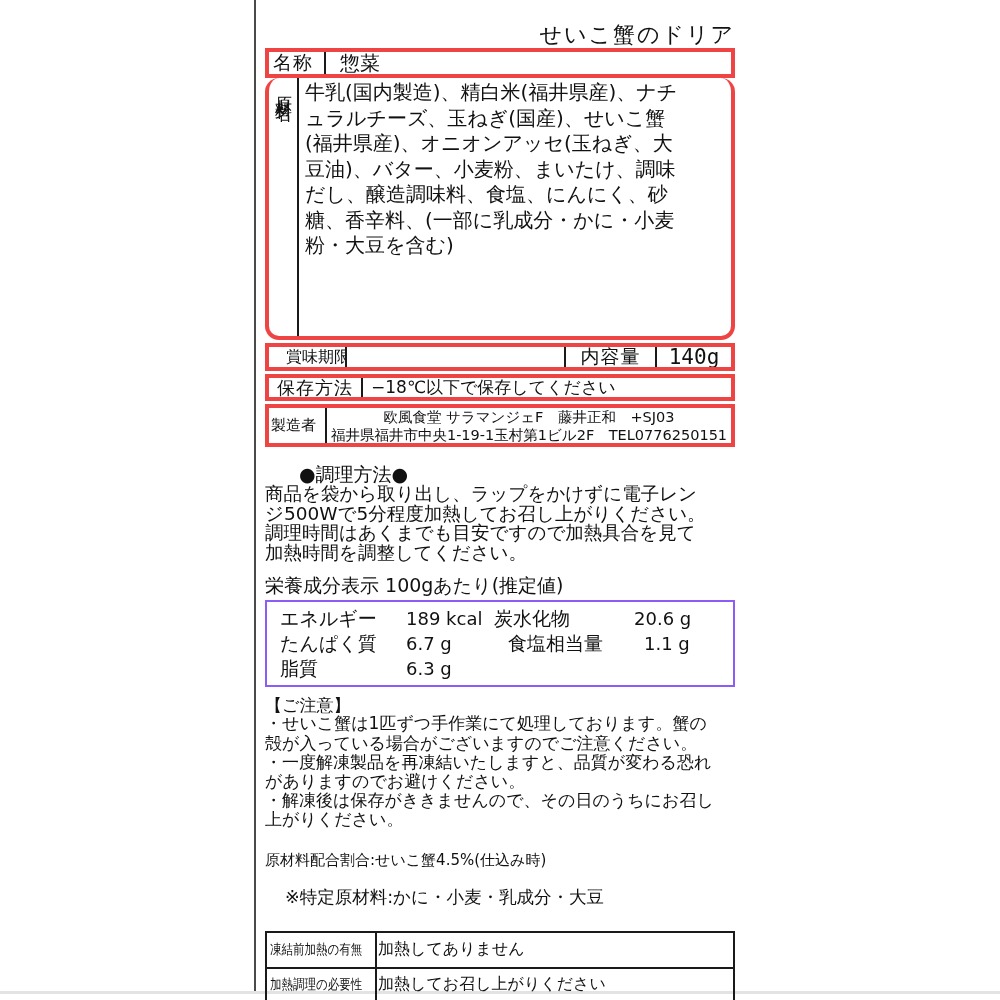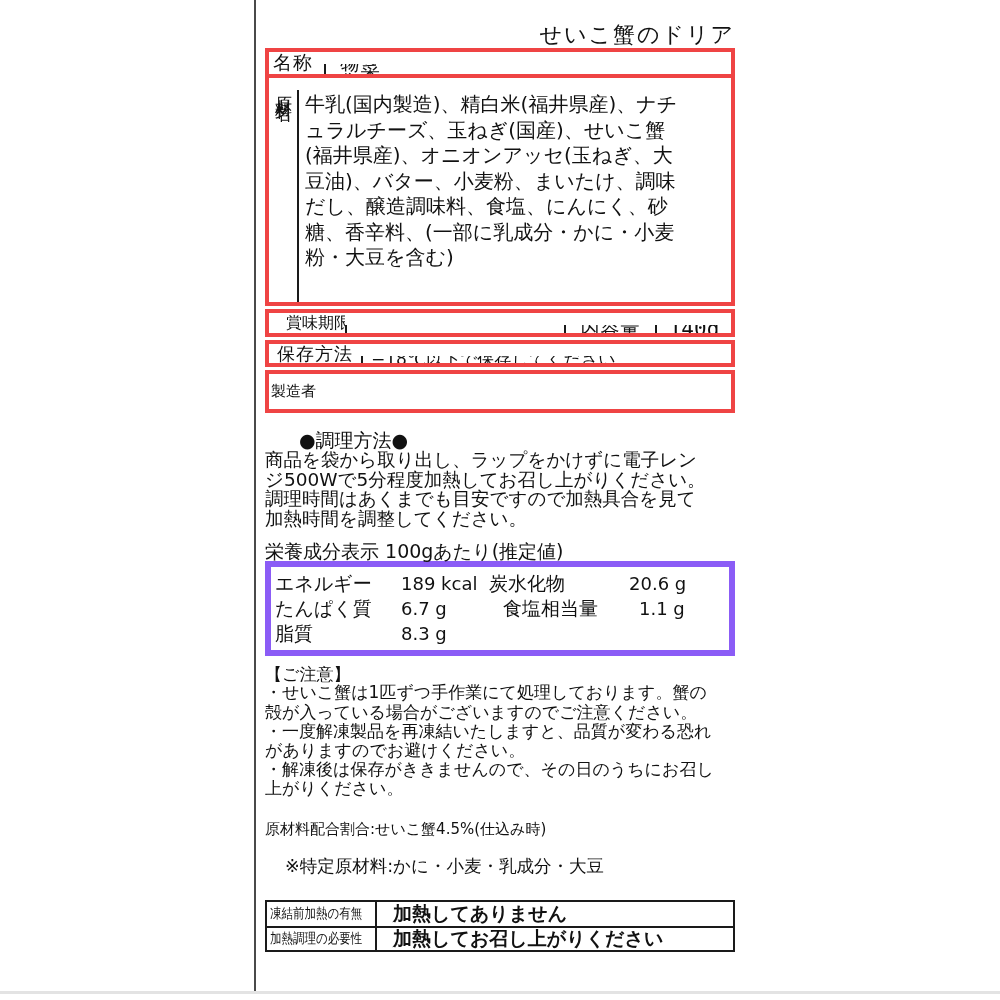--- a/index.html
+++ b/index.html
@@ -12,29 +12,29 @@
   .canvas { position: relative; width: 1000px; height: 1000px; background: #ffffff; overflow: hidden; }
   .page-line { position: absolute; left: 254px; top: 0; width: 2px; height: 991px; background: #4a4a4a; }
   .bottom-shade { position: absolute; left: 0; top: 991px; width: 1000px; height: 3px; background: #e3e3e3; }
   .content { position: absolute; left: 265px; top: 0; width: 470px; }
 
   .title { margin-top: 20px; height: 28px; text-align: right; font-size: 22px; letter-spacing: 2px; }
 
   .bordered { border: 4px solid #ef4444; }
   .row { display: flex; align-items: stretch; }
   .cell { overflow: hidden; }
-  .cell + .cell { border-left: 2px solid #1a1a1a; margin-top: 12px; }
+  .cell + .cell { border-left: 2px solid #1a1a1a; }
 
   
   .row-name { height: 30px; }
   .row-name .label { width: 55px; font-size: 19px; display: flex; align-items: center; padding-left: 4px; letter-spacing: 1px; }
   .row-name .value { flex: 1; font-size: 20px; display: flex; align-items: center; padding-left: 14px; }
 
   
-  .row-ingredients { height: 228px; border-top: 0; }
+  .row-ingredients { height: 262px; border-top: 0; border-radius: 14px; }
   .label-vert {
     width: 28px; font-size: 17px; padding-top: 5px;
     writing-mode: vertical-rl; text-orientation: upright;
     text-align: left; line-height: 26px; letter-spacing: 3px;
   }
   .ingredients-text {
     flex: 1; font-size: 20px; line-height: 25.5px;
     padding: 2px 2px 0 6px; white-space: pre-line;
   }
 
@@ -52,38 +52,38 @@
 
   
   .row-maker { margin-top: 3px; height: 43px; }
   .row-maker .label { width: 56px; font-size: 15px; display: flex; align-items: center; padding-left: 2px; border-radius: 15px; }
   .row-maker .value { flex: 1; display: flex; flex-direction: column; align-items: center; justify-content: center; font-size: 14.5px; line-height: 18px; white-space: nowrap; }
 
   .cook-heading { margin-top: 15px; font-size: 19px; height: 22px; margin-left: 34px; }
   .cook-body { font-size: 18.5px; line-height: 19.6px; white-space: pre-line; }
 
   .nutri-heading { margin-top: 11px; font-size: 19px; height: 22px; }
-  .nutri-box { border: 6px solid #8b5cf6; padding: 4px 0 4px 4px; }
+  .nutri-box { margin-top: 5px; border: 2px solid #8b5cf6; padding: 4px 0 4px 13px; }
   .nutri-row { display: grid; grid-template-columns: 126px 88px 140px auto; line-height: 25px; font-size: 19px; }
   .nutri-row .r-label { padding-left: 14px; }
   .nutri-row .r-value { padding-left: 10px; }
   .nutri-val { font-size: 18px; }
 
   .notice-heading { margin-top: 7px; font-size: 17px; height: 20px; }
   .notice-item { font-size: 17px; line-height: 19.2px; white-space: pre-line; }
 
   .ratio-line { margin-top: 21px; font-size: 15px; height: 18px; }
   .allergen-line { margin-top: 16px; font-size: 17.5px; padding-left: 20px; height: 21px; }
 
   .bottom-table { margin-top: 25px; border: 2px solid #1a1a1a; }
-  .bt-row { display: flex; height: 24px; }
+  .bt-row { display: flex; height: 34px; }
   .bt-row + .bt-row { border-top: 2px solid #1a1a1a; }
   .bt-label { width: 110px; border-right: 2px solid #1a1a1a; display: flex; align-items: center; padding-left: 3px; }
   .bt-label span { font-size: 14px; white-space: nowrap; transform: scaleX(0.82); transform-origin: left center; }
-  .bt-value { flex: 1; display: flex; align-items: center; padding-left: 16px; font-size: 19px; font-weight: bold; }
+  .bt-value { flex: 1; display: flex; align-items: center; padding-left: 1px; font-size: 16px; }
 </style>
 </head>
 <body>
 
 <div class="canvas">
   <div class="page-line"></div>
   <div class="bottom-shade"></div>
 
   <div class="content">
 
@@ -113,20 +113,24 @@
         <div class="cell value-content">140g</div>
       </div>
 
       <div class="row row-storage bordered">
         <div class="cell label">保存方法</div>
         <div class="cell value">−18℃以下で保存してください</div>
       </div>
 
       <div class="row row-maker bordered">
         <div class="cell label">製造者</div>
+        <div class="cell value">
+          <span>欧風食堂 サラマンジェF　藤井正和　+SJ03</span>
+          <span>福井県福井市中央1-19-1玉村第1ビル2F　TEL0776250151</span>
+        </div>
       </div>
     </div>
 
     <div class="cook-heading">●調理方法●</div>
     <div class="cook-body">商品を袋から取り出し、ラップをかけずに電子レン
 ジ500Wで5分程度加熱してお召し上がりください。
 調理時間はあくまでも目安ですので加熱具合を見て
 加熱時間を調整してください。</div>
 
     <div class="nutri-heading">栄養成分表示 100gあたり(推定値)</div>
@@ -138,21 +142,21 @@
         <span class="nutri-val">20.6 g</span>
       </div>
       <div class="nutri-row">
         <span>たんぱく質</span>
         <span class="nutri-val">6.7 g</span>
         <span class="r-label">食塩相当量</span>
         <span class="nutri-val r-value">1.1 g</span>
       </div>
       <div class="nutri-row">
         <span>脂質</span>
-        <span class="nutri-val">8.3 g</span>
+        <span class="nutri-val">6.3 g</span>
         <span></span>
         <span></span>
       </div>
     </div>
 
     <div class="notice-heading">【ご注意】</div>
     <div class="notice-item">・せいこ蟹は1匹ずつ手作業にて処理しております。蟹の
 殻が入っている場合がございますのでご注意ください。</div>
     <div class="notice-item">・一度解凍製品を再凍結いたしますと、品質が変わる恐れ
 がありますのでお避けください。</div>

